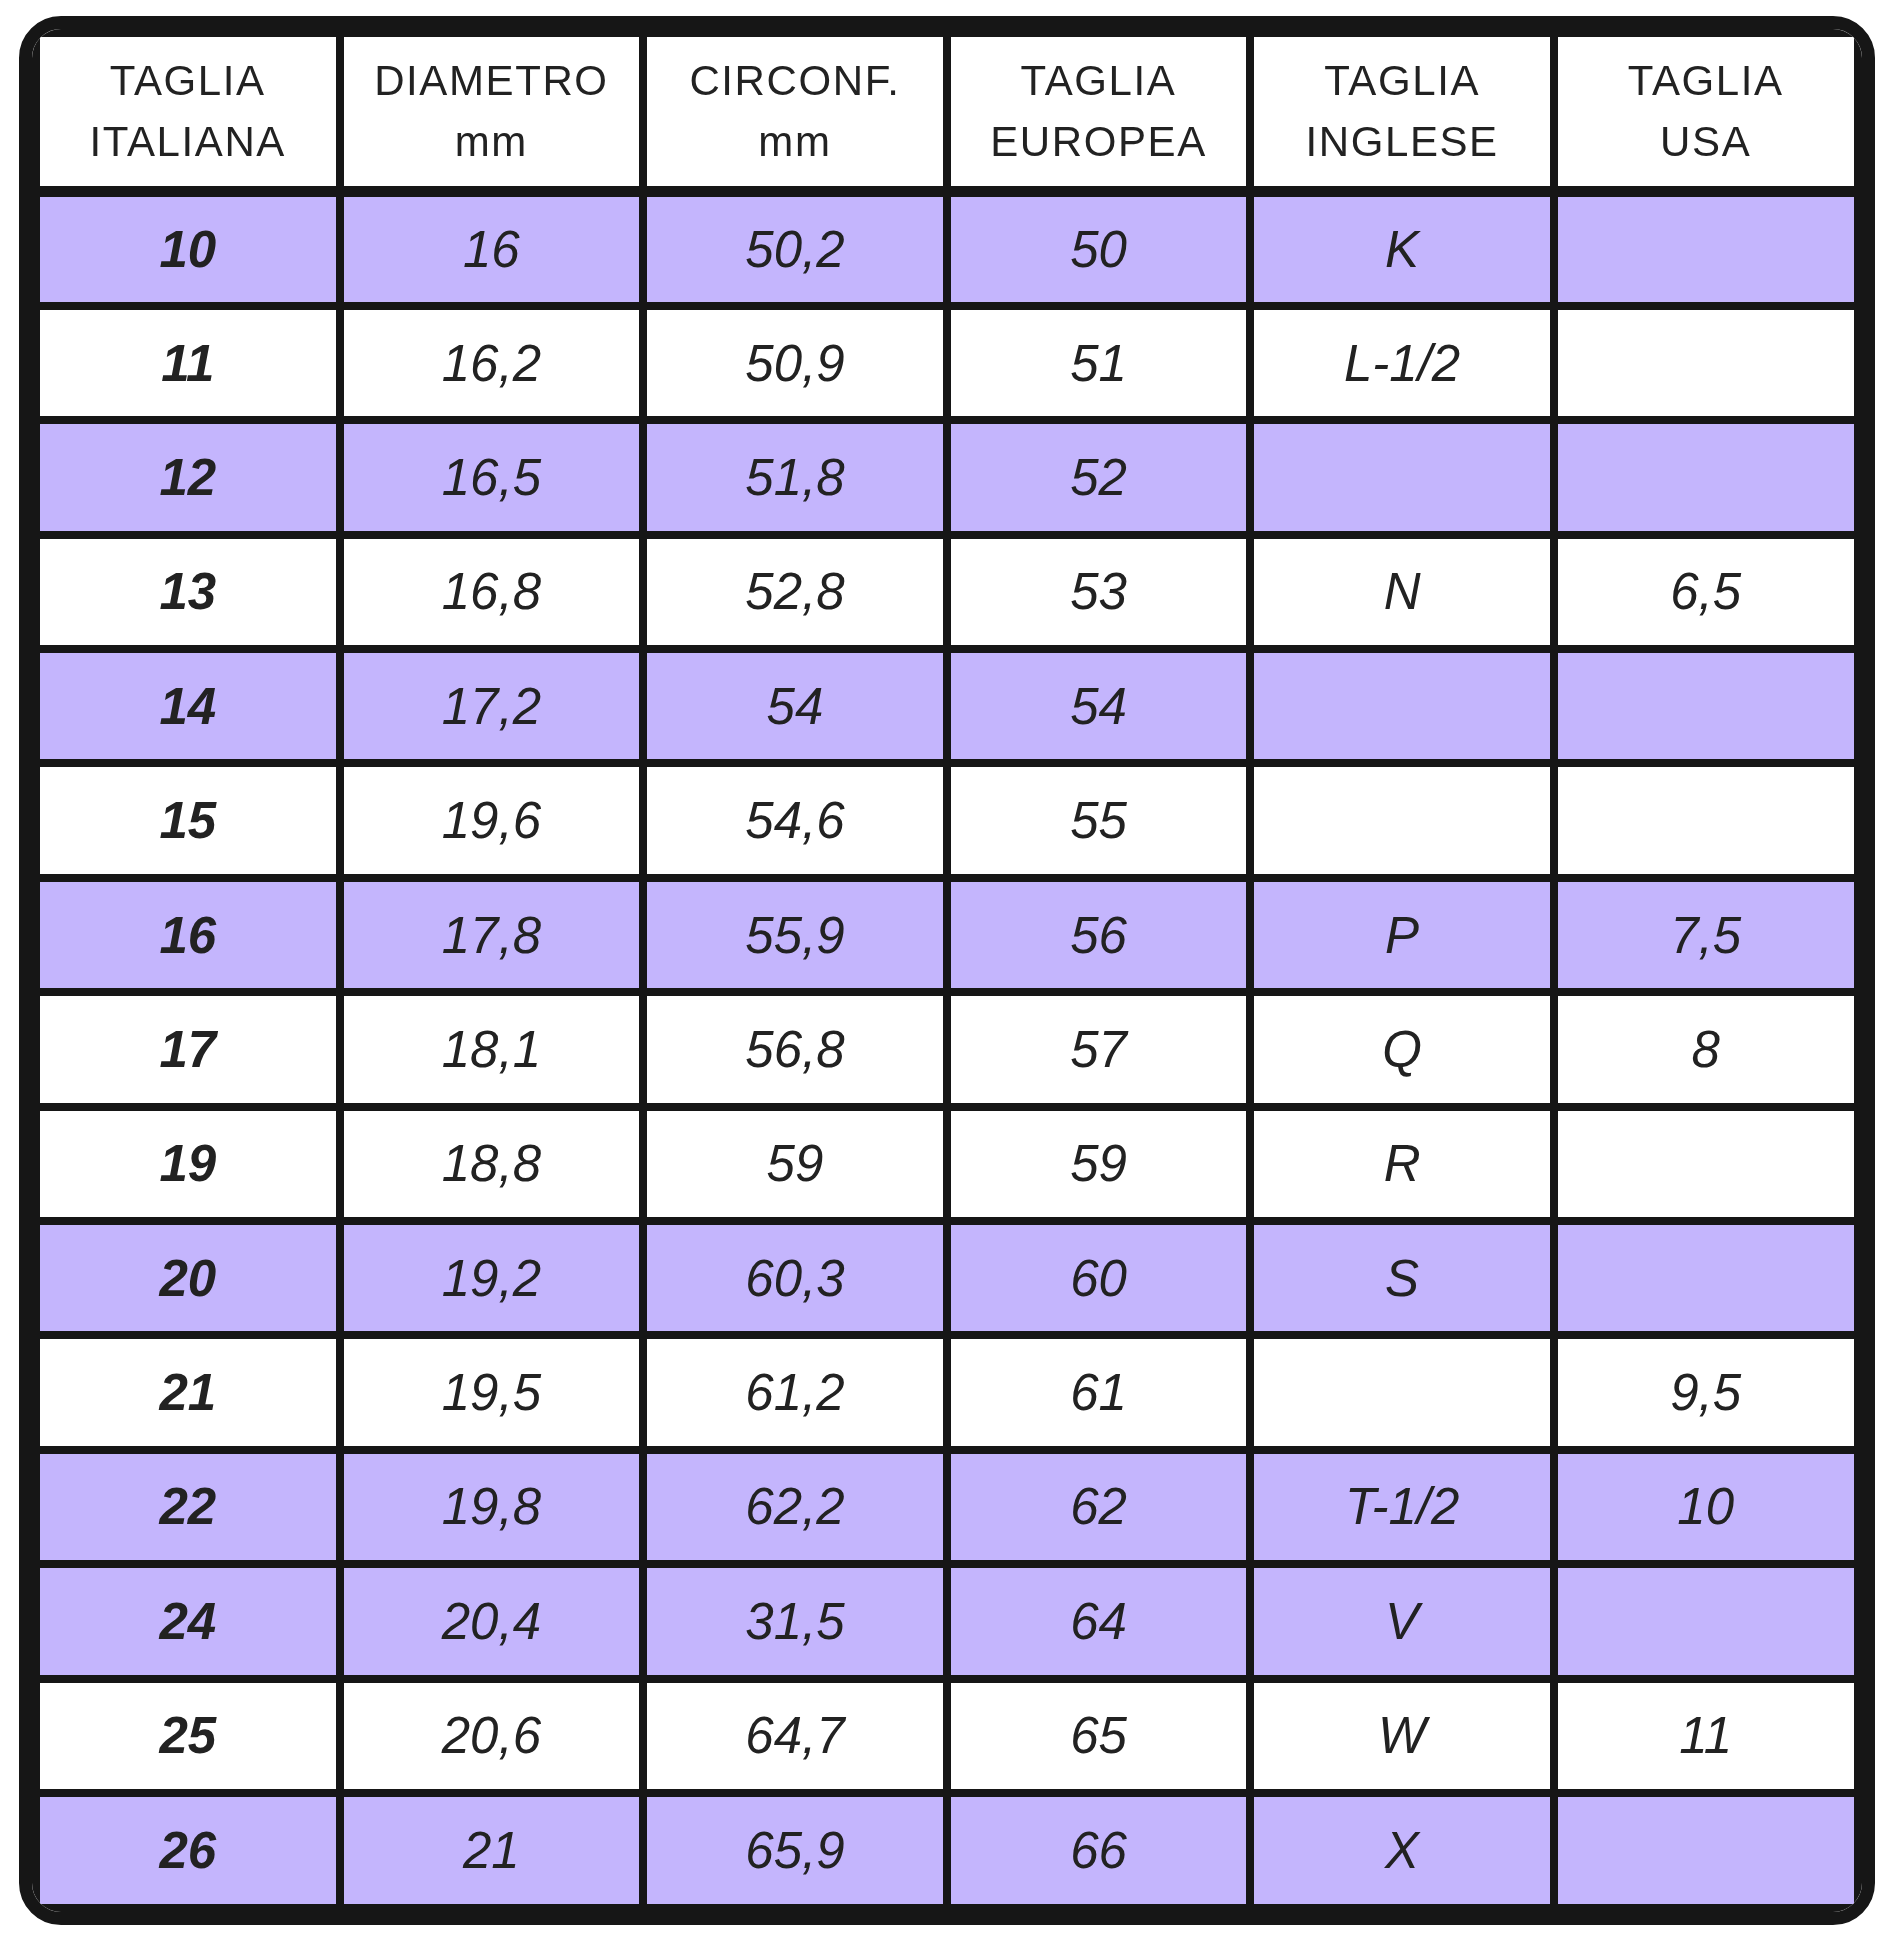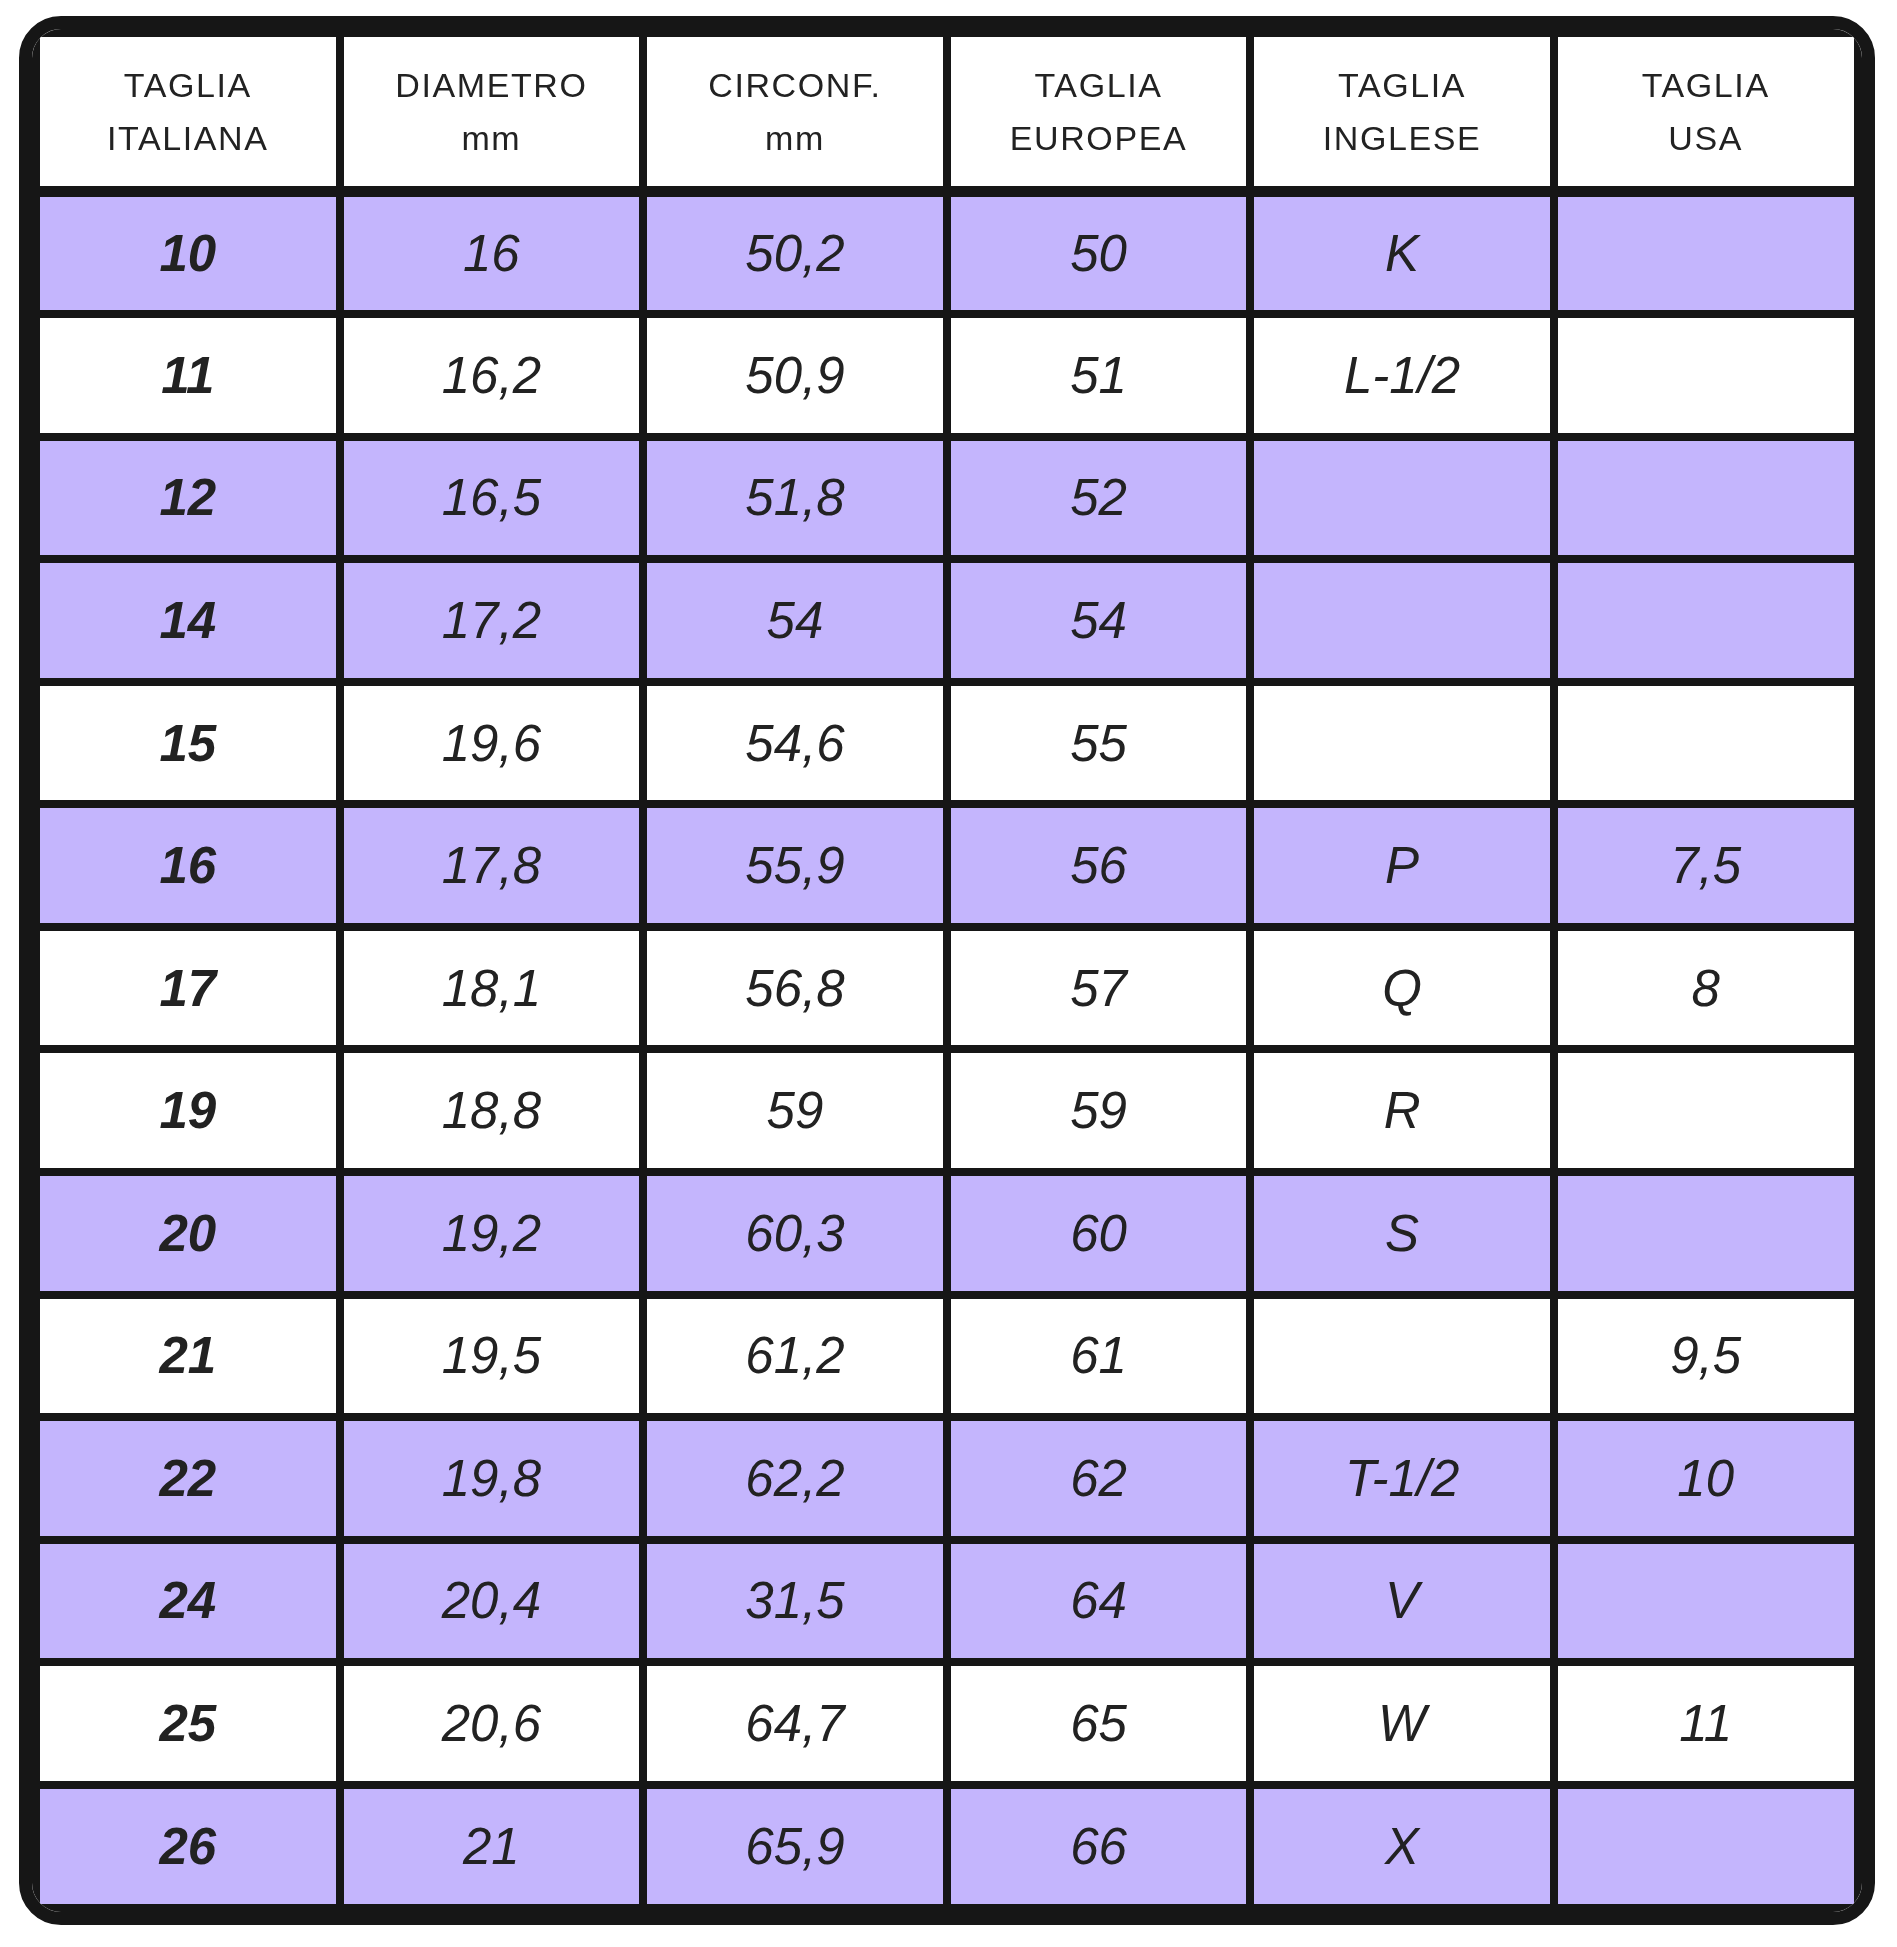--- a/index.html
+++ b/index.html
@@ -32,21 +32,21 @@
     border: 8.8px solid #161616;
     text-align: center;
     vertical-align: middle;
     color: #222222;
     padding: 0;
     overflow: hidden;
   }
   thead th {
     height: 149px;
     background: #ffffff;
-    font-size: 34px;
+    font-size: 42px;
     font-weight: normal;
     letter-spacing: 1.6px;
     border-bottom-width: 11.2px;
   }
   thead .h1, thead .h2 {
     display: block;
     line-height: 1.0;
   }
   thead .h2 {
     margin-top: 19px;
@@ -117,20 +117,28 @@
           <td></td>
         </tr>
         <tr class="alt">
           <td>12</td>
           <td>16,5</td>
           <td>51,8</td>
           <td>52</td>
           <td></td>
           <td></td>
         </tr>
+        <tr>
+          <td>13</td>
+          <td>16,8</td>
+          <td>52,8</td>
+          <td>53</td>
+          <td>N</td>
+          <td>6,5</td>
+        </tr>
         <tr class="alt">
           <td>14</td>
           <td>17,2</td>
           <td>54</td>
           <td>54</td>
           <td></td>
           <td></td>
         </tr>
         <tr>
           <td>15</td>

